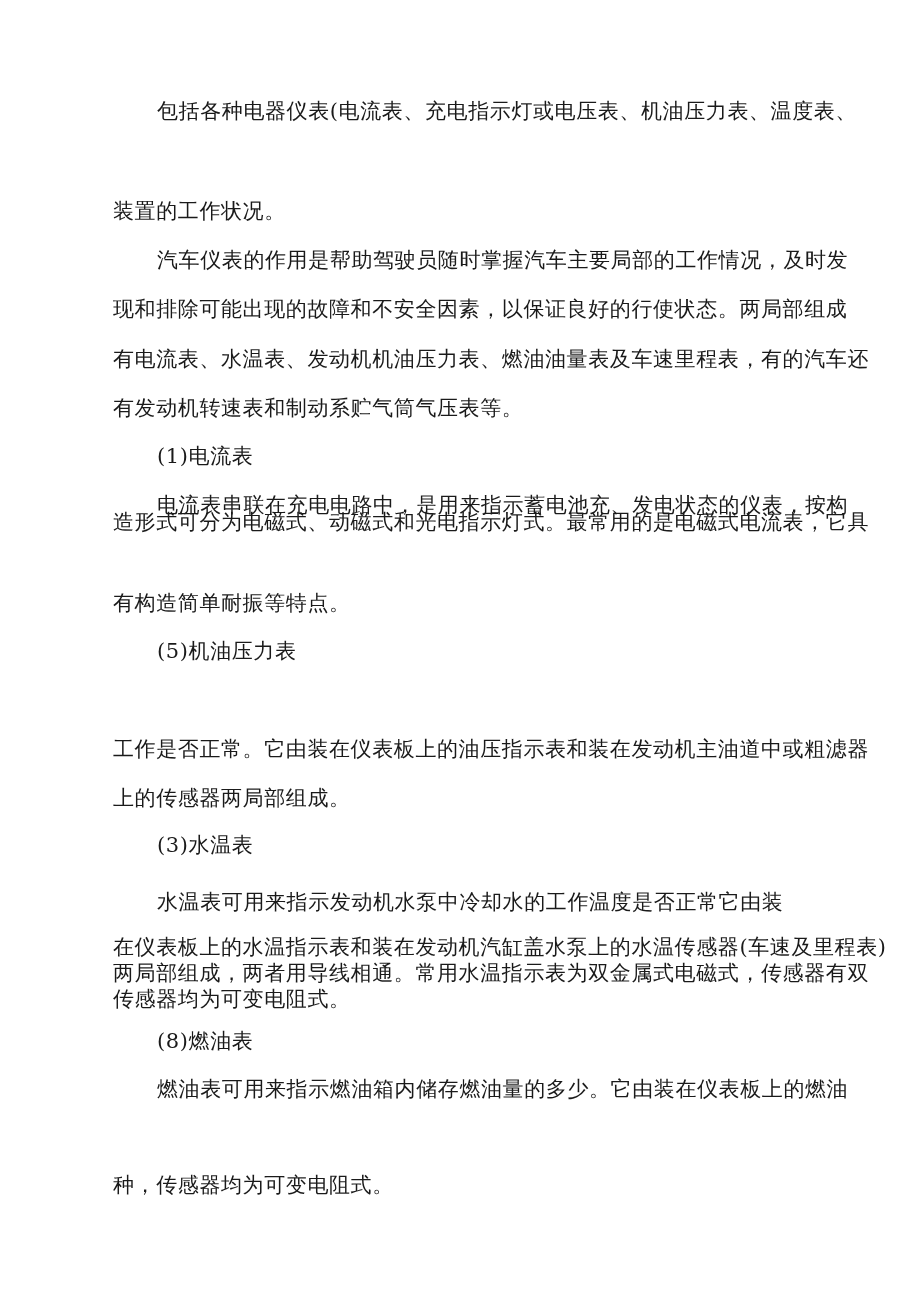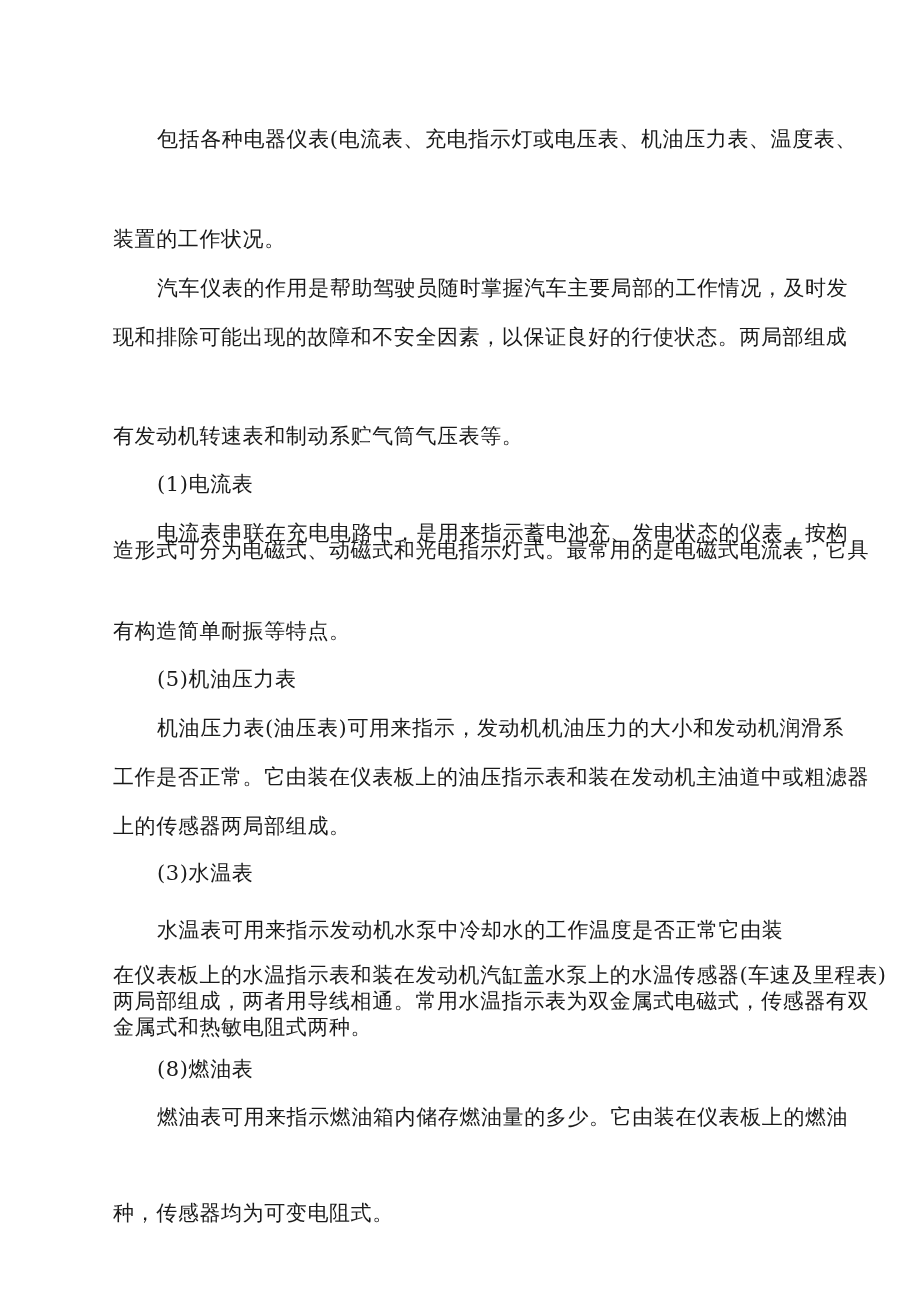--- a/index.html
+++ b/index.html
@@ -14,21 +14,20 @@
       overflow: hidden;
       font-family: "DejaVu Serif", "Liberation Serif", serif;
       color: #1a1a1a;
     }
     .page {
       position: absolute;
       left: 0; top: 0;
       width: 920px;
       height: 932px;
       background: #ffffff;
-      margin-top: 28px;
     }
     .line {
       position: absolute;
       left: 113px;
       font-size: 21px;
       line-height: 26px;
       white-space: nowrap;
       letter-spacing: 0.6px;
     }
     .indent { left: 157px; }
@@ -37,35 +36,35 @@
 </head>
 <body>
 
 <div class="page">
 
   <div class="line indent" style="top:98px">包括各种电器仪表(电流表、充电指示灯或电压表、机油压力表、温度表、</div>
   <div class="line" style="top:198px">装置的工作状况。</div>
 
   <div class="line indent" style="top:247px">汽车仪表的作用是帮助驾驶员随时掌握汽车主要局部的工作情况，及时发</div>
   <div class="line" style="top:296px">现和排除可能出现的故障和不安全因素，以保证良好的行使状态。两局部组成</div>
+  <div class="line" style="top:346px">有电流表、水温表、发动机机油压力表、燃油油量表及车速里程表，有的汽车还</div>
   <div class="line" style="top:395px">有发动机转速表和制动系贮气筒气压表等。</div>
 
   <div class="line heading" style="top:443px">(1)电流表</div>
   <div class="line indent" style="top:492px">电流表串联在充电电路中，是用来指示蓄电池充、发电状态的仪表，按构</div>
   <div class="line" style="top:509px">造形式可分为电磁式、动磁式和光电指示灯式。最常用的是电磁式电流表，它具</div>
   <div class="line" style="top:590px">有构造简单耐振等特点。</div>
 
   <div class="line heading" style="top:638px">(5)机油压力表</div>
-  <div class="line indent" style="top:687px">机油压力表(油压表)可用来指示，发动机机油压力的大小和发动机润滑系</div>
   <div class="line" style="top:736px">工作是否正常。它由装在仪表板上的油压指示表和装在发动机主油道中或粗滤器</div>
   <div class="line" style="top:785px">上的传感器两局部组成。</div>
 
   <div class="line heading" style="top:832px">(3)水温表</div>
   <div class="line indent" style="top:889px">水温表可用来指示发动机水泵中冷却水的工作温度是否正常它由装</div>
   <div class="line" style="top:934px">在仪表板上的水温指示表和装在发动机汽缸盖水泵上的水温传感器(车速及里程表)</div>
   <div class="line" style="top:960px">两局部组成，两者用导线相通。常用水温指示表为双金属式电磁式，传感器有双</div>
-  <div class="line" style="top:986px">金属式和热敏电阻式两种。</div>
+  <div class="line" style="top:986px">传感器均为可变电阻式。</div>
 
   <div class="line heading" style="top:1028px">(8)燃油表</div>
   <div class="line indent" style="top:1076px">燃油表可用来指示燃油箱内储存燃油量的多少。它由装在仪表板上的燃油</div>
   <div class="line" style="top:1172px">种，传感器均为可变电阻式。</div>
 
 </div>
 
 </body></html>

